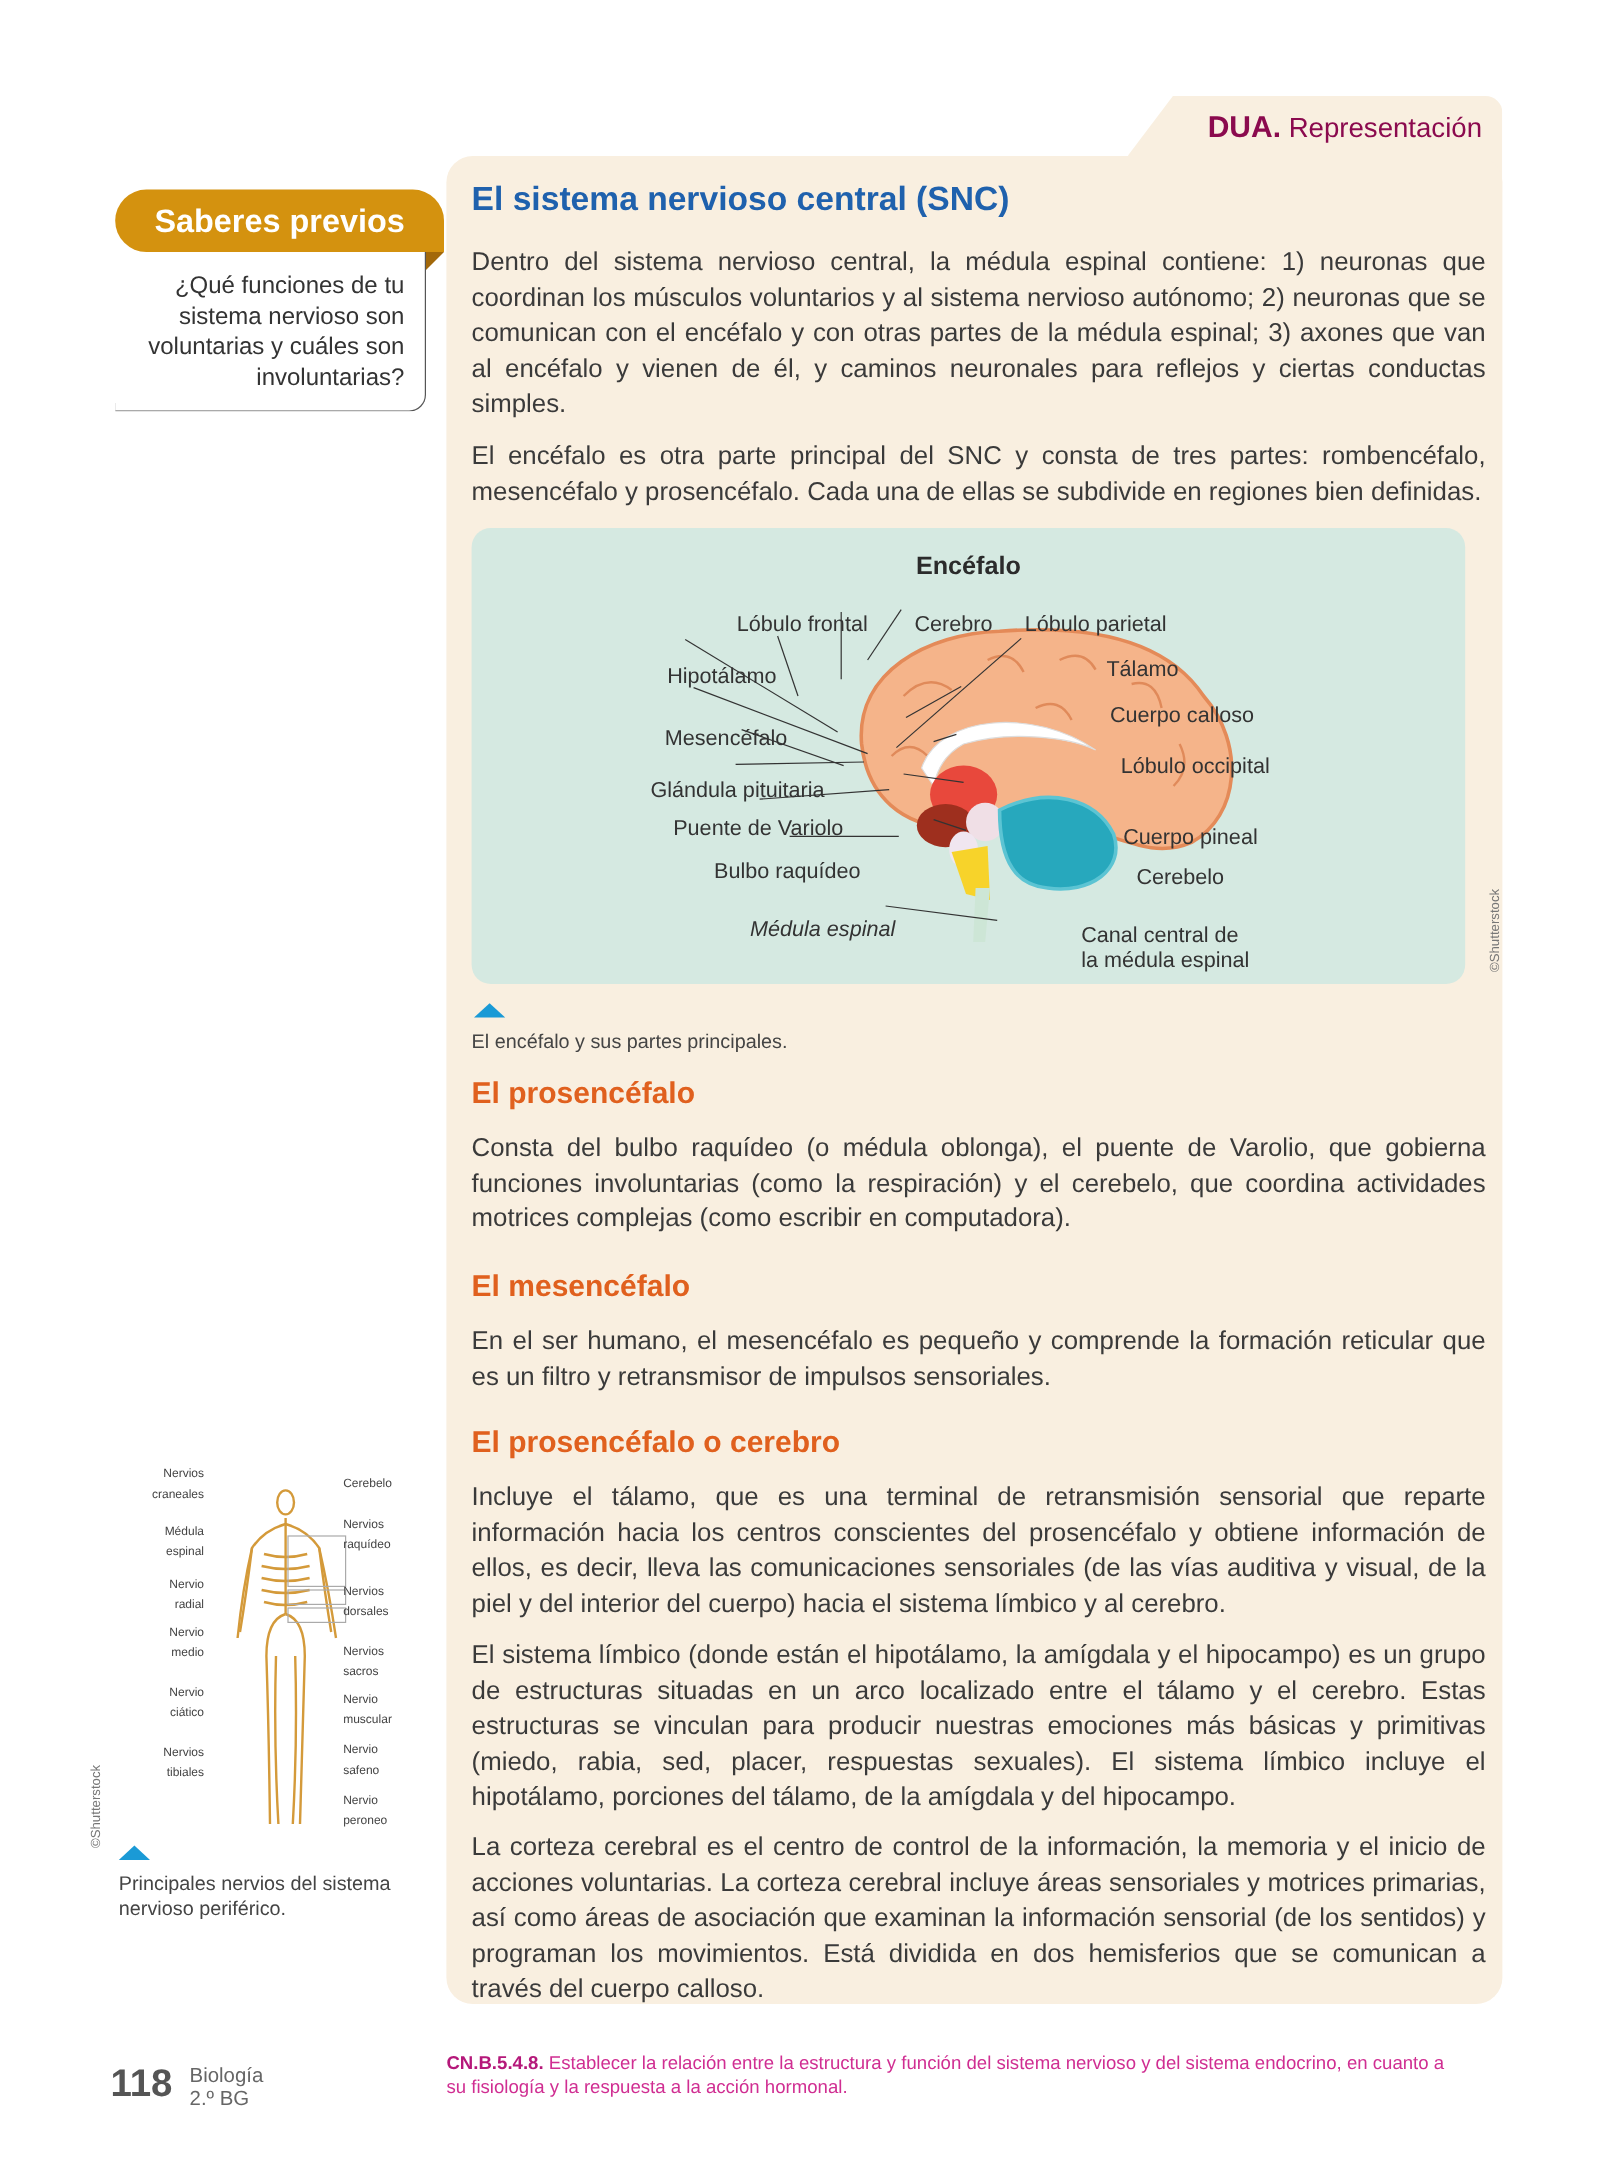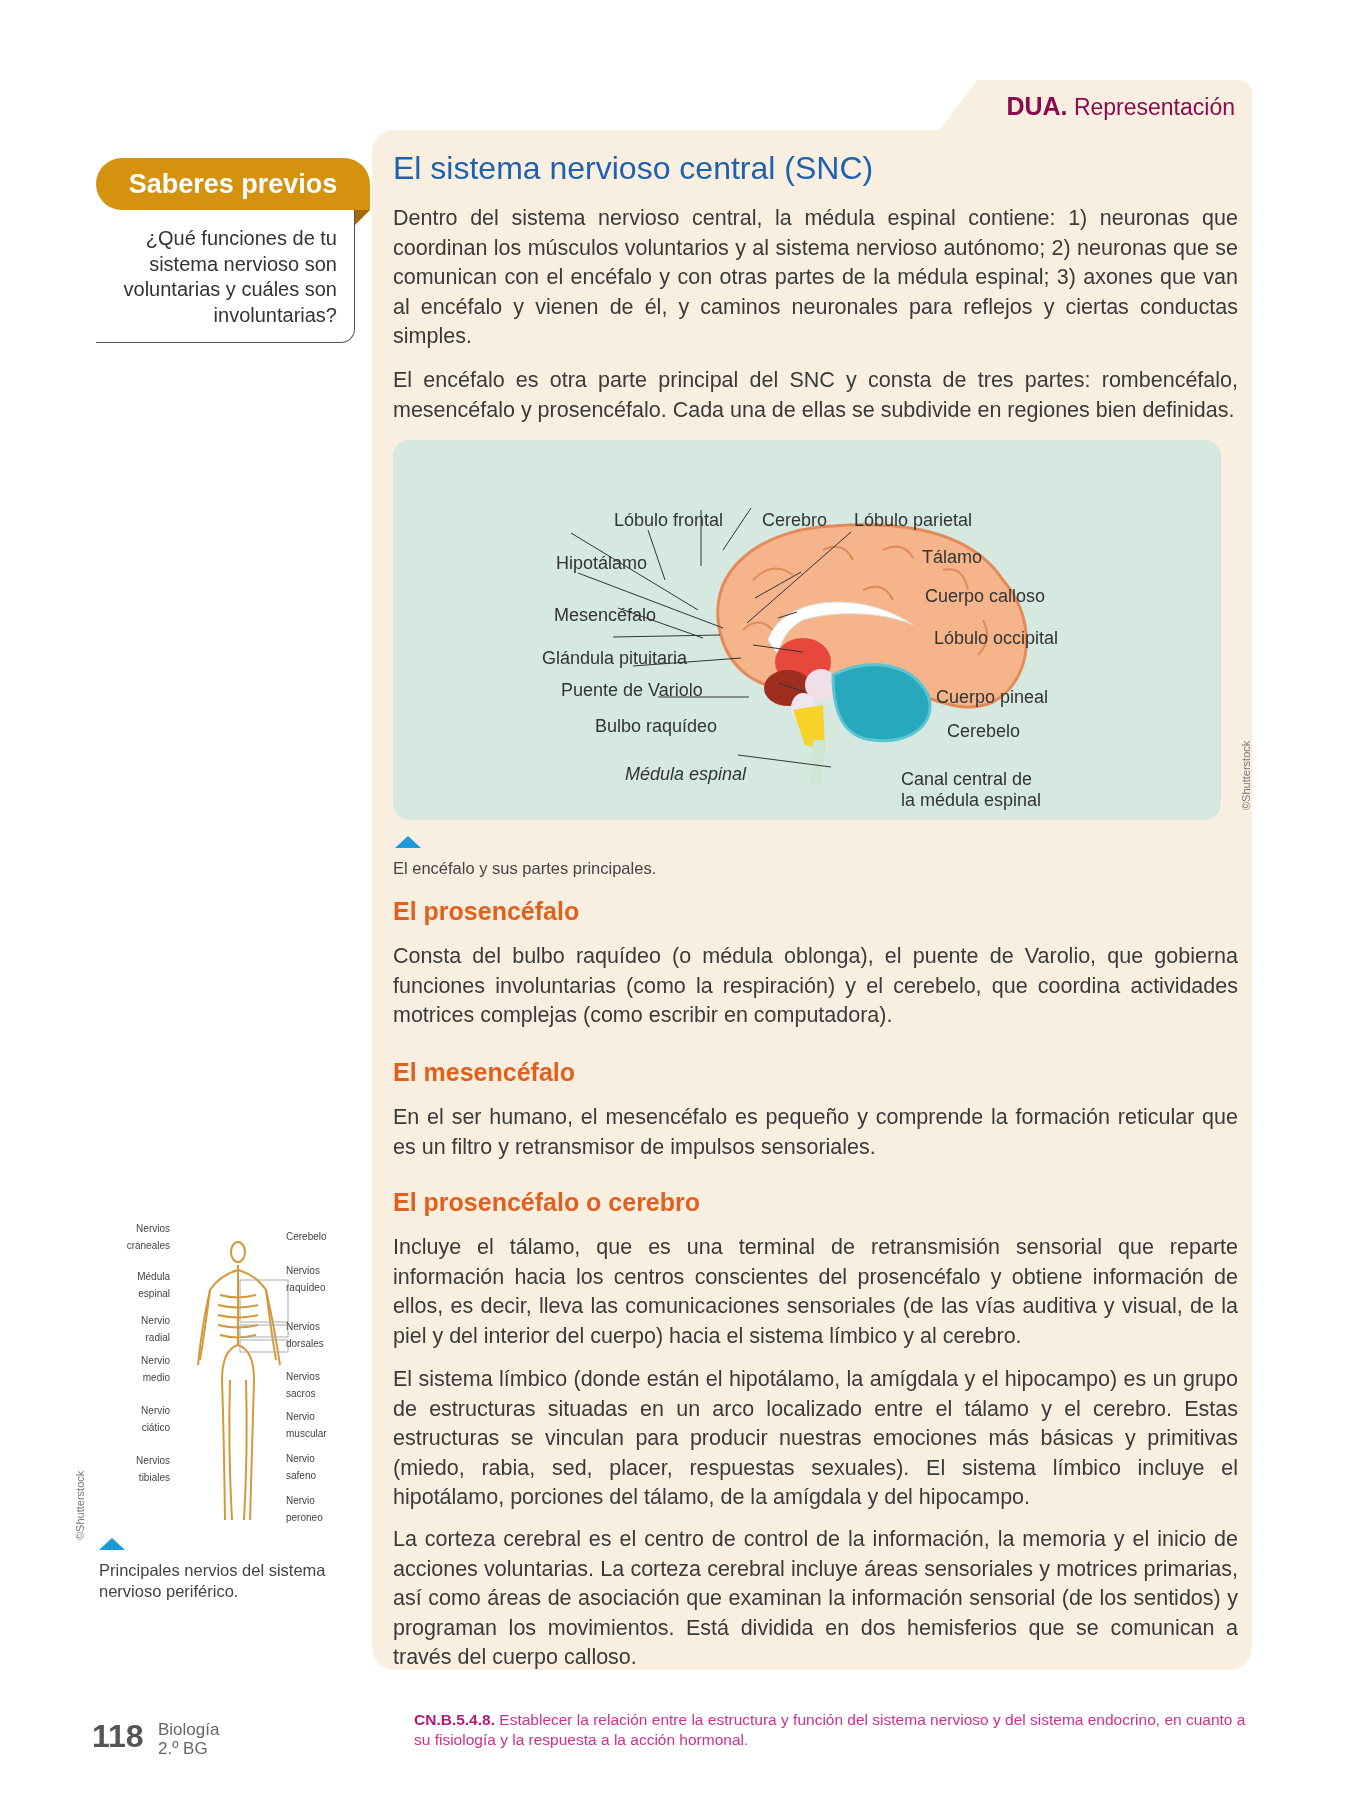--- a/index.html
+++ b/index.html
@@ -3,39 +3,39 @@
 <meta charset="utf-8">
 <style>
   html,body{margin:0;padding:0;background:#ffffff;}
   body{width:1350px;height:1800px;position:relative;overflow:hidden;font-family:"Liberation Sans","DejaVu Sans",sans-serif;color:#333;}
   .abs{position:absolute;}
   
   .panel{position:absolute;left:372px;top:130px;width:880px;height:1540px;background:#f9efe0;border-radius:22px;}
   .tab{position:absolute;left:940px;top:80px;width:312px;height:80px;background:#f9efe0;border-radius:14px 14px 0 0;clip-path:polygon(12% 0,100% 0,100% 100%,0 100%,0 62%);}
   .dua{position:absolute;right:115px;top:92px;font-size:23px;color:#8b0a4e;white-space:nowrap;}
   .dua b{font-weight:bold;font-size:25px;}
-  .title{position:absolute;left:393px;top:150px;font-size:32px;font-weight:normal;color:#1f61ad;}
+  .title{position:absolute;left:393px;top:150px;font-size:28px;font-weight:bold;color:#1f61ad;}
   .para{position:absolute;left:393px;width:845px;font-size:21.5px;line-height:29.5px;color:#3a3a3a;text-align:justify;}
   .h2{position:absolute;left:393px;font-size:25px;font-weight:bold;color:#e0601e;}
   
   .sp-tab{position:absolute;left:96px;top:158px;width:274px;height:52px;background:#d4920f;border-radius:26px 26px 0 26px;color:#fff;font-weight:bold;font-size:27px;display:flex;align-items:center;justify-content:center;}
   .sp-fold{position:absolute;left:355px;top:210px;width:0;height:0;border-left:15px solid #a2680a;border-bottom:15px solid transparent;}
   .sp-box{position:absolute;left:96px;top:210px;width:258px;height:132px;border-right:1.5px solid #555;border-bottom:1.5px solid #555;border-radius:0 0 14px 0;}
   .sp-text{position:absolute;left:100px;top:226px;width:237px;text-align:right;font-size:20px;line-height:25.5px;color:#333;}
   
   .diagram{position:absolute;left:393px;top:440px;width:828px;height:380px;background:#d5e9e1;border-radius:16px;}
   .dtitle{position:absolute;left:0;width:100%;top:20px;text-align:center;font-weight:bold;font-size:21px;color:#2b2b2b;}
   .lbl{position:absolute;font-size:18px;color:#333;white-space:nowrap;line-height:20px;}
   .credit{position:absolute;font-size:11px;color:#777;transform:rotate(-90deg);transform-origin:left top;white-space:nowrap;}
   .tri{position:absolute;width:0;height:0;border-left:13px solid transparent;border-right:13px solid transparent;border-bottom:12px solid #1a9ad6;}
   .caption{position:absolute;font-size:16.5px;color:#444;line-height:21px;}
   .nlbl{position:absolute;font-size:10px;color:#444;line-height:17px;}
   .footer-num{position:absolute;left:92px;top:1718px;font-size:32px;font-weight:bold;color:#555;}
   .footer-sub{position:absolute;left:158px;top:1720px;font-size:17px;color:#666;line-height:19px;}
-  .cn{position:absolute;left:414px;top:1710px;width:845px;font-size:15.5px;line-height:20px;color:#d02e92;}
+  .cn{position:absolute;left:372px;top:1710px;width:845px;font-size:15.5px;line-height:20px;color:#d02e92;}
   .cn b{font-weight:bold;color:#b5187a;}
 </style>
 </head>
 <body>
 
 <div class="tab"></div>
 <div class="panel"></div>
 <div class="dua"><b>DUA.</b> <span>Representación</span></div>
 
 <div class="sp-tab">
@@ -43,20 +43,21 @@
   </div>
 <div class="sp-fold"></div>
 <div class="sp-box"></div>
 <div class="sp-text">¿Qué funciones de tu sistema nervioso son voluntarias y cuáles son involuntarias?</div>
 
 <div class="title">El sistema nervioso central (SNC)</div>
 <div class="para" style="top:204px;">Dentro del sistema nervioso central, la médula espinal contiene: 1) neuronas que coordinan los músculos voluntarios y al sistema nervioso autónomo; 2) neuronas que se comunican con el encéfalo y con otras partes de la médula espinal; 3) axones que van al encéfalo y vienen de él, y caminos neuronales para reflejos y ciertas conductas simples.</div>
 <div class="para" style="top:366px;">El encéfalo es otra parte principal del SNC y consta de tres partes: rombencéfalo, mesencéfalo y prosencéfalo. Cada una de ellas se subdivide en regiones bien definidas.</div>
 
 <div class="diagram">
+  <div class="dtitle">Encéfalo</div>
   <svg width="828" height="380" style="position:absolute;left:0;top:0;">
 
     <path d="M325,180 C320,120 380,88 440,86 C520,80 580,95 610,140 C645,180 640,240 600,262 C570,275 545,260 510,250 L400,250 C360,248 330,225 325,180 Z" fill="#f5b48a" stroke="#e48a58" stroke-width="3"></path>
     <path d="M360,140 Q380,120 400,135 M430,110 Q450,100 460,120 M490,110 Q510,100 520,118 M550,130 Q570,125 575,150 M590,180 Q600,200 585,215 M350,190 Q365,175 380,190 M470,150 Q490,140 500,160" fill="none" stroke="#e08a5a" stroke-width="2"></path>
 
     <path d="M375,200 C390,155 470,150 520,185 C500,175 450,168 410,180 C395,188 388,200 385,215 Z" fill="#ffffff" stroke="#ddd" stroke-width="1"></path>
 
     <ellipse cx="410" cy="222" rx="28" ry="24" fill="#e8483c"></ellipse>
     <ellipse cx="395" cy="248" rx="24" ry="18" fill="#9e2f1e"></ellipse>
     <ellipse cx="428" cy="245" rx="16" ry="16" fill="#f0dfe6"></ellipse>

